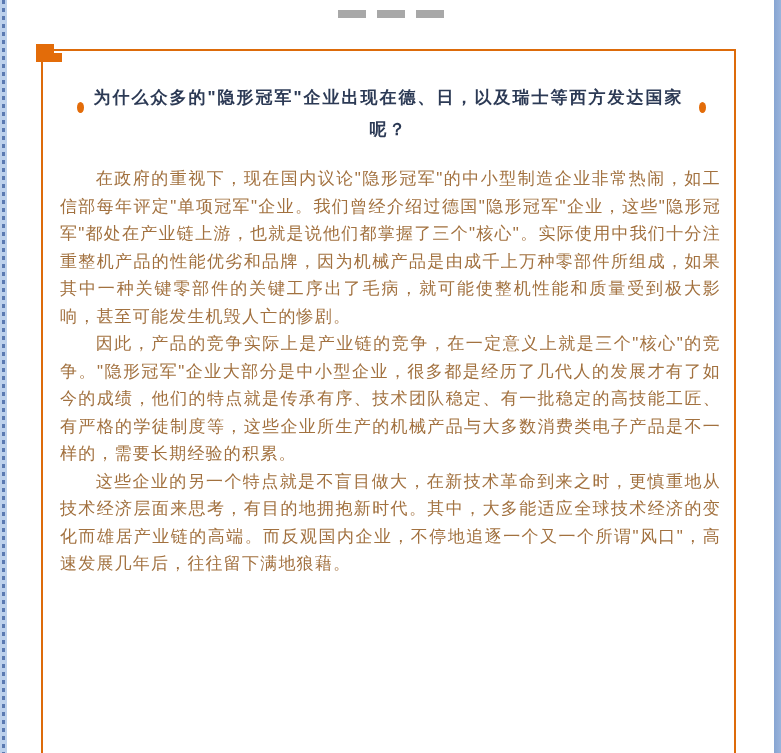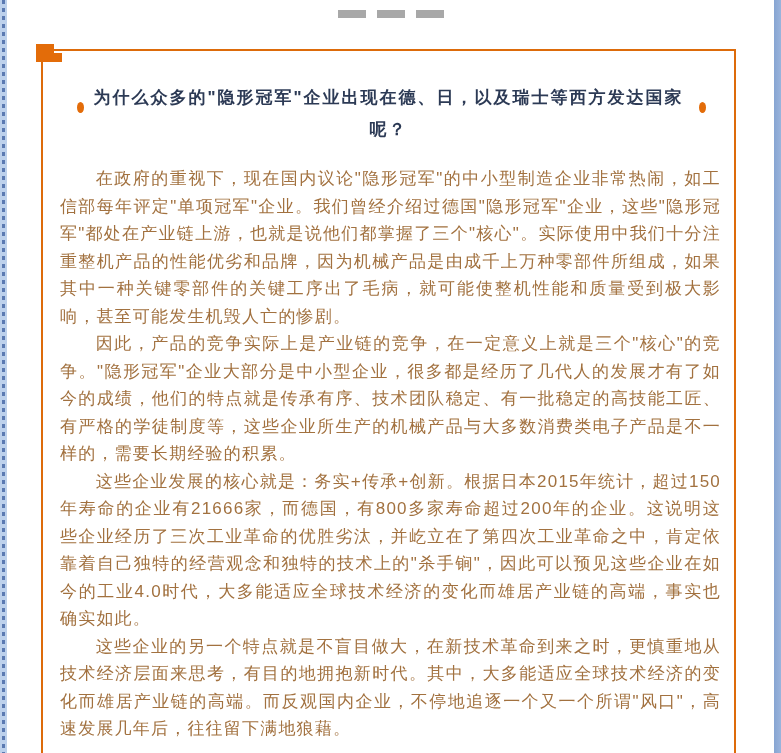--- a/index.html
+++ b/index.html
@@ -75,21 +75,20 @@
     <div class="title-wrap">
       <span class="dot dot-left"></span>
       <div class="title-line">为什么众多的"隐形冠军"企业出现在德、日，以及瑞士等西方发达国家</div>
       <div class="title-line">呢？</div>
       <span class="dot dot-right"></span>
     </div>
 
     <div class="body-text">
       <p>在政府的重视下，现在国内议论"隐形冠军"的中小型制造企业非常热闹，如工信部每年评定"单项冠军"企业。我们曾经介绍过德国"隐形冠军"企业，这些"隐形冠军"都处在产业链上游，也就是说他们都掌握了三个"核心"。实际使用中我们十分注重整机产品的性能优劣和品牌，因为机械产品是由成千上万种零部件所组成，如果其中一种关键零部件的关键工序出了毛病，就可能使整机性能和质量受到极大影响，甚至可能发生机毁人亡的惨剧。</p>
       <p>因此，产品的竞争实际上是产业链的竞争，在一定意义上就是三个"核心"的竞争。"隐形冠军"企业大部分是中小型企业，很多都是经历了几代人的发展才有了如今的成绩，他们的特点就是传承有序、技术团队稳定、有一批稳定的高技能工匠、有严格的学徒制度等，这些企业所生产的机械产品与大多数消费类电子产品是不一样的，需要长期经验的积累。</p>
-      <p>这些企业发展的核心就是：务实+传承+创新。根据日本2015年统计，超过150年寿命的企业有21666家，而德国，有800多家寿命超过200年的企业。这说明这些企业经历了三次工业革命的优胜劣汰，并屹立在了第四次工业革命之中，肯定依靠着自己独特的经营观念和独特的技术上的"杀手锏"，因此可以预见这些企业在如今的工业4.0时代，大多能适应全球技术经济的变化而雄居产业链的高端，事实也确实如此。</p>
       <p>这些企业的另一个特点就是不盲目做大，在新技术革命到来之时，更慎重地从技术经济层面来思考，有目的地拥抱新时代。其中，大多能适应全球技术经济的变化而雄居产业链的高端。而反观国内企业，不停地追逐一个又一个所谓"风口"，高速发展几年后，往往留下满地狼藉。</p>
     </div>
 
   </div>
 
   <div class="corner-sq-big"></div>
   <div class="corner-sq-small"></div>
 
 </div>
 

